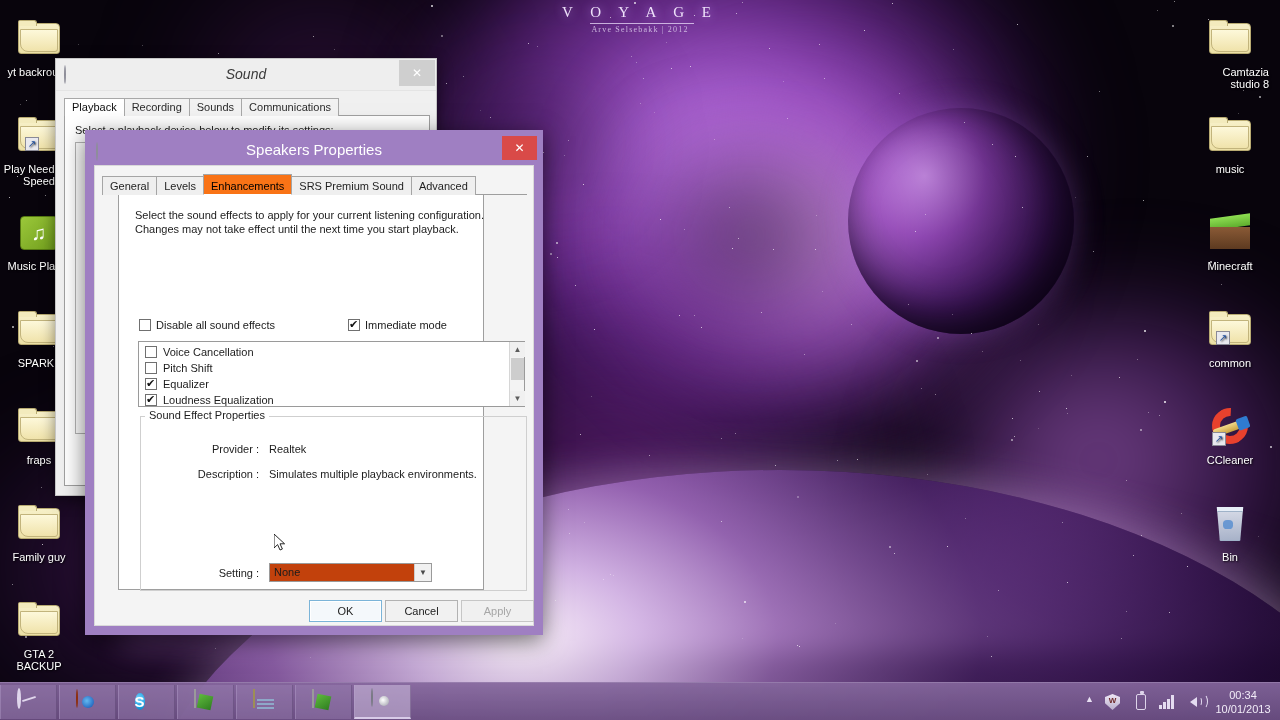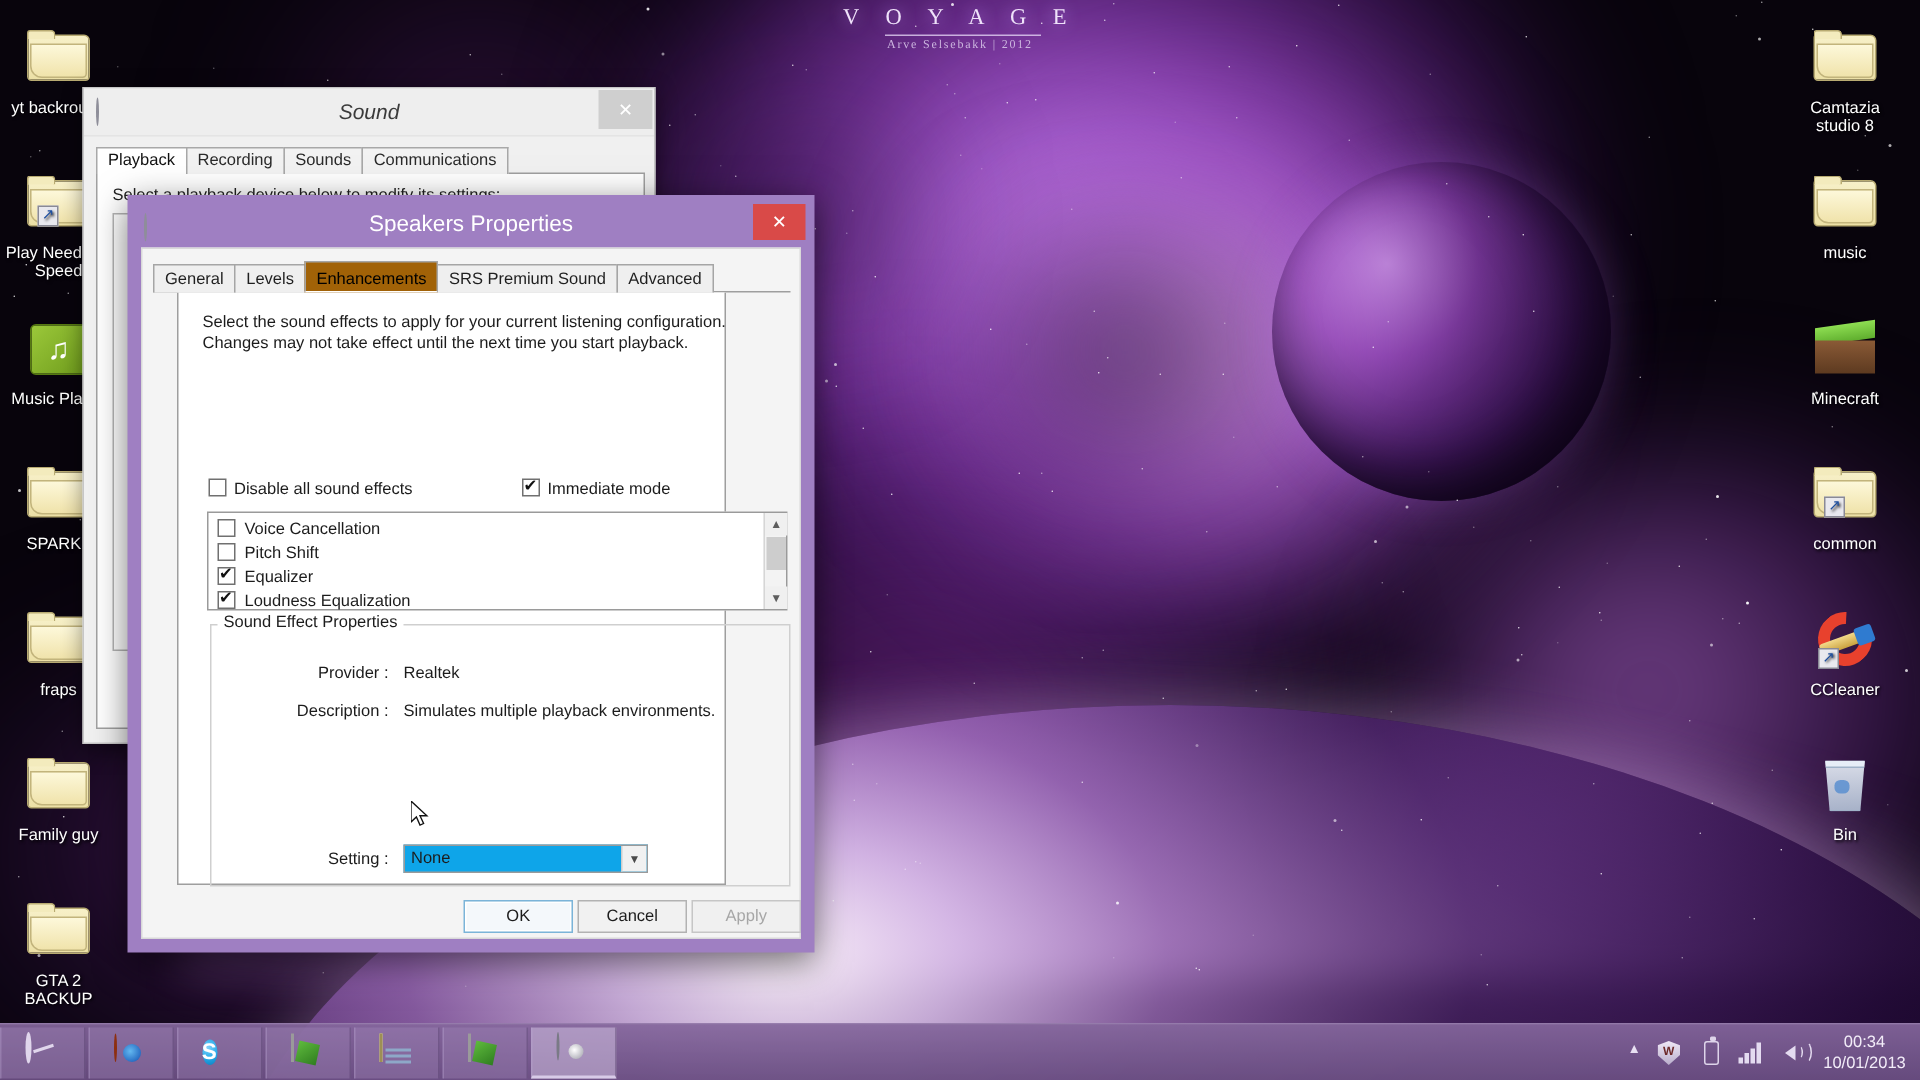--- a/index.html
+++ b/index.html
@@ -268,21 +268,21 @@
     position: absolute; left: 7px; top: 10px; width: 425px; height: 19px;
     border-bottom: 1px solid #9e9e9e;
   }
   .ptab {
     position: relative; float: left; height: 19px; padding: 3px 7px 0 7px;
     font-size: 11px; color: #1f1f1f; background: #efefef;
     border: 1px solid #a5a5a5; border-bottom: none; margin-right: -1px;
     z-index: 1;
   }
   .ptab.active {
-    background: #a16207; color: #000; height: 21px; top: -2px;
+    background: #f97316; color: #000; height: 21px; top: -2px;
     padding-top: 5px; border-bottom: 1px solid #fff; z-index: 3;
   }
   #tabpage {
     position: absolute; left: 7px; top: 29px; width: 366px; height: 395px;
     background: #fff; border: 1px solid #9e9e9e; border-top: none; margin-left: 16px;
   }
 
   #instructions {
     position: absolute; left: 16px; top: 13px; width: 350px;
     font-size: 11px; color: #1c1c1c; line-height: 14px;
@@ -334,21 +334,21 @@
     position: absolute; font-size: 11px; color: #1c1c1c; text-align: right;
   }
   .field-val { position: absolute; font-size: 11px; color: #1c1c1c; }
   #lbl-provider  { left: 40px; top: 248px; width: 100px; }
   #val-provider  { left: 150px; top: 248px; }
   #lbl-desc      { left: 40px; top: 273px; width: 100px; }
   #val-desc      { left: 150px; top: 273px; }
   #lbl-setting   { left: 40px; top: 372px; width: 100px; }
   #setting-select {
     position: absolute; left: 150px; top: 368px; width: 163px; height: 19px;
-    background: #0ea5e9; border: 1px solid #9a9a9a; font-size: 11px;
+    background: #c2410c; border: 1px solid #9a9a9a; font-size: 11px;
     color: #1c1c1c; padding: 2px 0 0 4px;
   }
   #setting-arrow {
     position: absolute; right: 0; top: 0; width: 17px; height: 17px;
     background: #f1f1f1; border-left: 1px solid #cdcdcd;
     color: #4a4a4a; font-size: 8px;
     display: flex; align-items: center; justify-content: center;
   }
 
   #props-btnrow { position: absolute; left: 0; top: 434px; width: 440px; height: 26px; }
@@ -802,21 +802,21 @@
     <span class="glyph">
       <span class="folder">
           <span class="back"></span>
           <span class="tab"></span>
           <span class="flap"></span>
         </span>
     </span>
     <span class="lbl">GTA 2 BACKUP</span>
   </div>
 
-  <div class="dicon" style="left:1191px; top:18px;">
+  <div class="dicon" style="left:1191px; top:18px;text-align:right;">
     <span class="glyph">
       <span class="folder">
           <span class="back"></span>
           <span class="tab"></span>
           <span class="flap"></span>
         </span>
     </span>
     <span class="lbl">Camtazia studio 8</span>
   </div>
 

